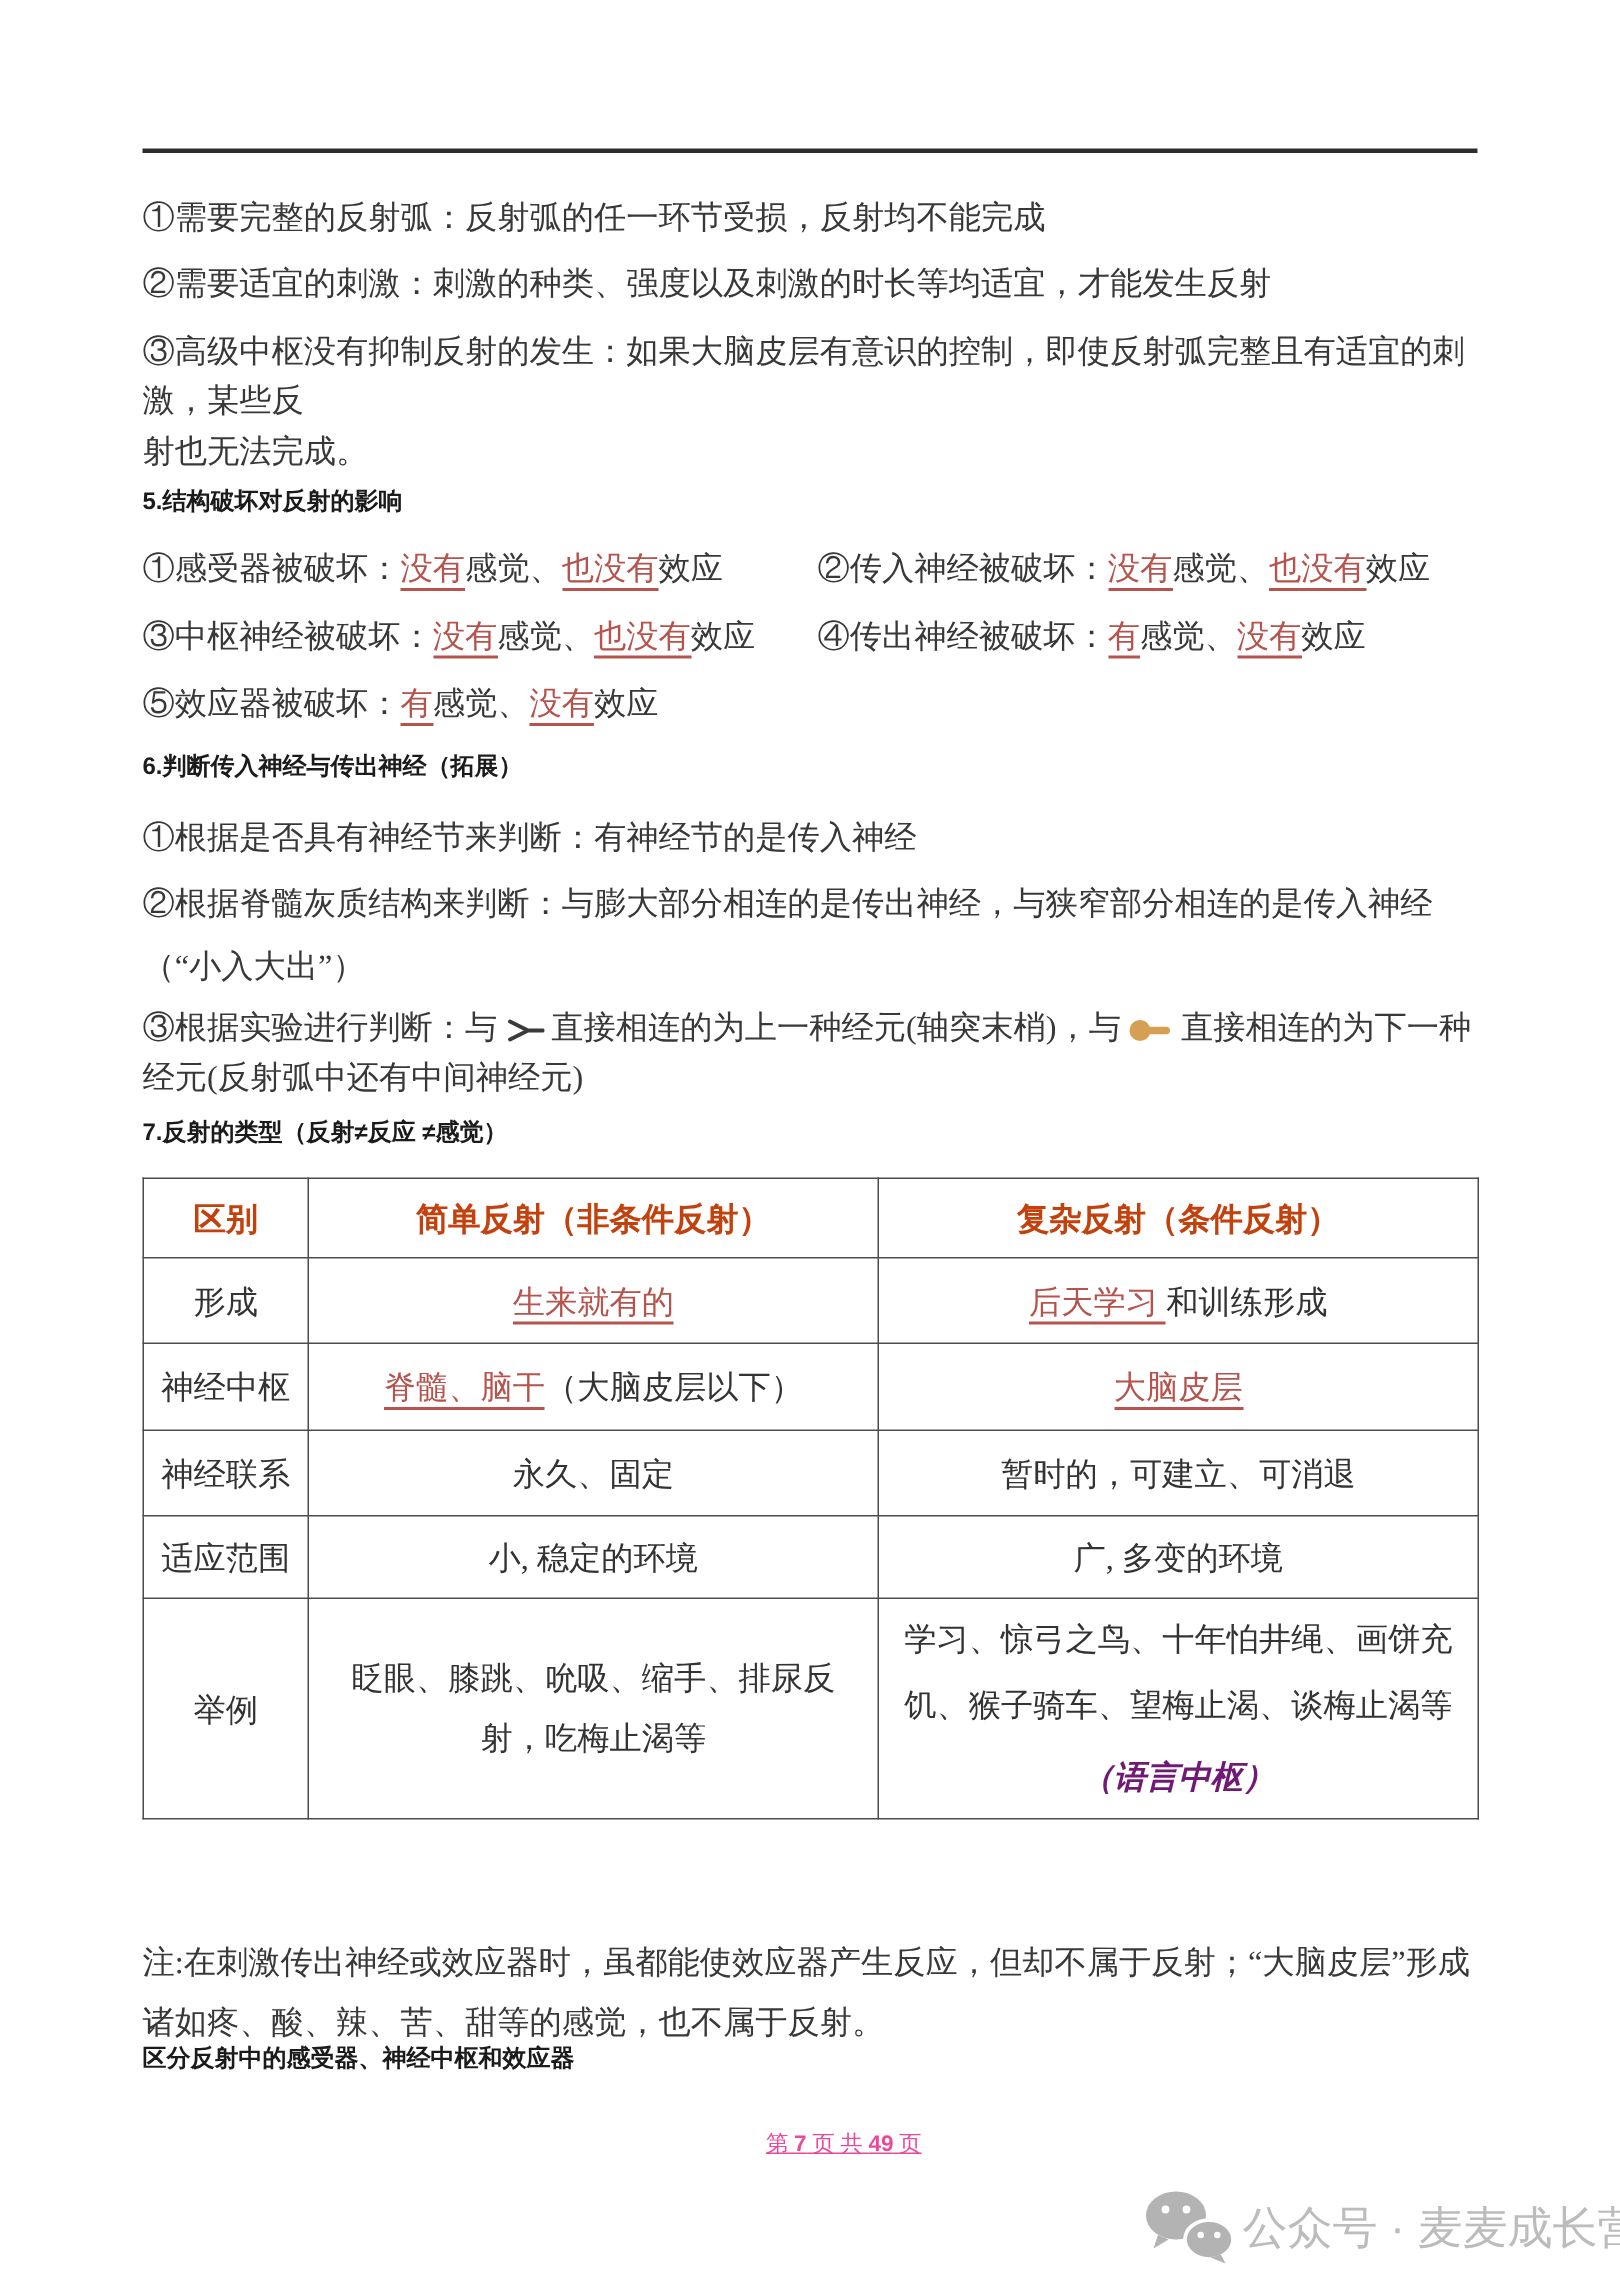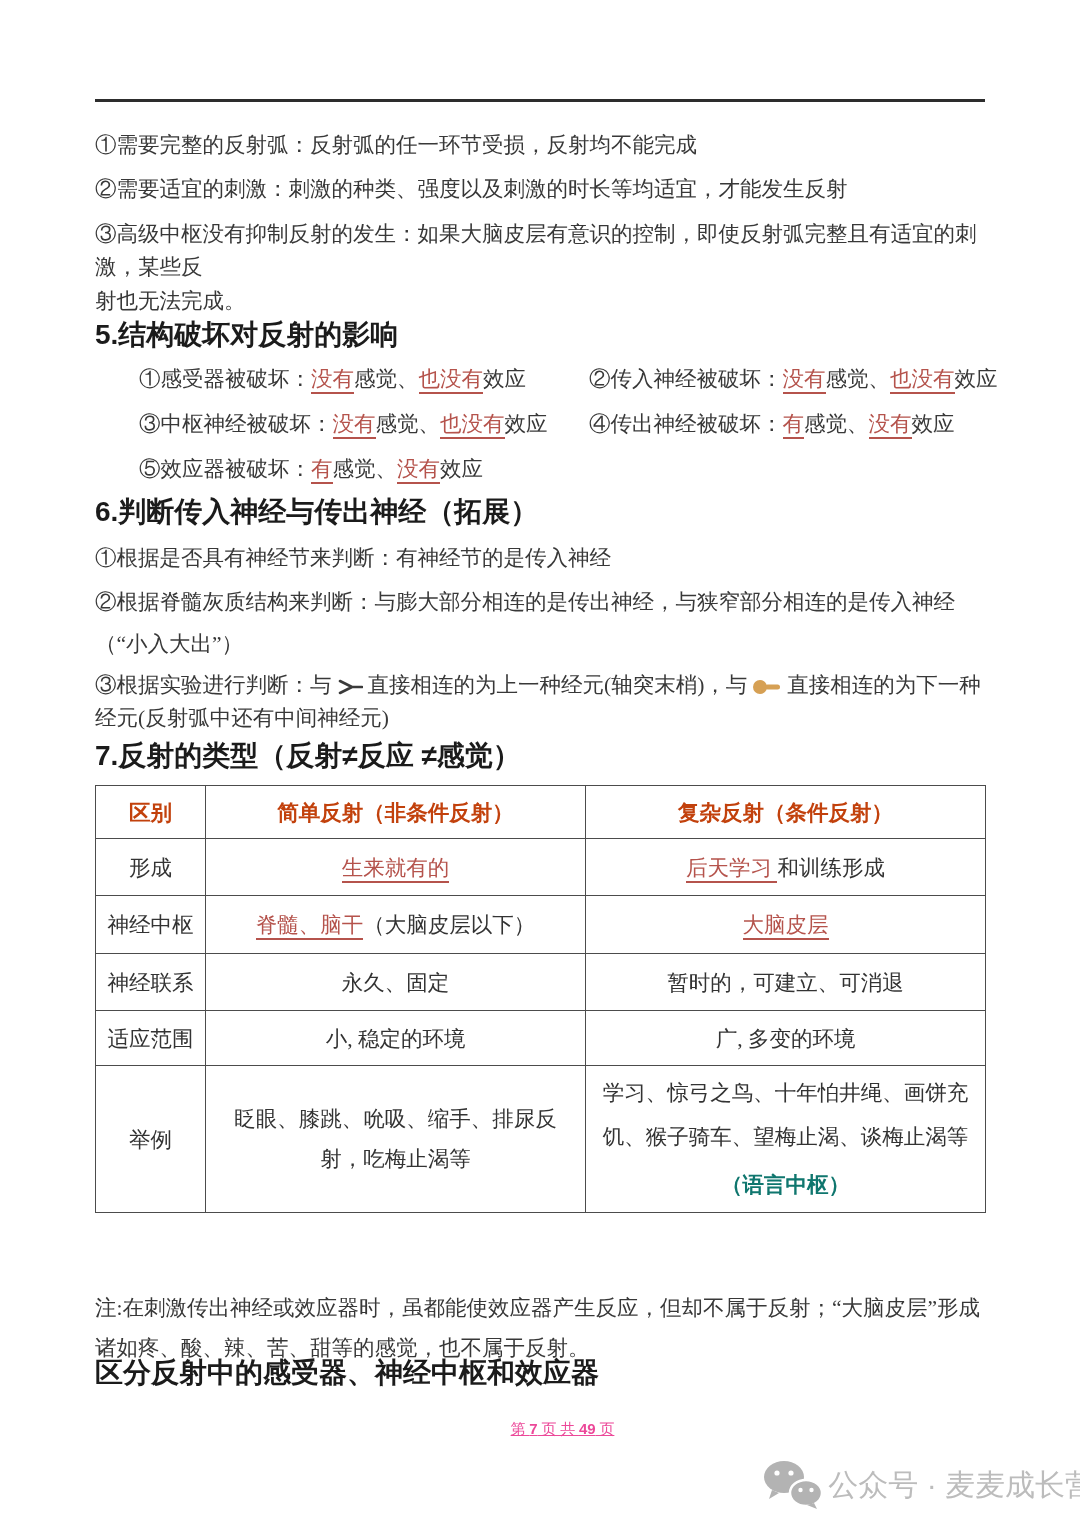--- a/index.html
+++ b/index.html
@@ -2,31 +2,31 @@
 <html><head>
 <meta charset="utf-8">
 <style>
   html,body{margin:0;padding:0;background:#ffffff;}
   .page{position:relative;width:1080px;height:1527px;background:#ffffff;overflow:hidden;
         font-family:"Liberation Serif",serif;color:#383838;padding-left:45px;}
   .topline{position:absolute;top:99px;left:95px;width:890px;height:3px;background:#2d2d2d;}
   .abs{position:absolute;left:95px;width:890px;}
   .body{font-size:21.5px;line-height:31px;}
   .wrap{line-height:33px;}
-  .h{font-family:"Liberation Sans",sans-serif;font-weight:700;color:#1b1b1b;font-size:28px;line-height:30px;}
+  .h{font-family:"Liberation Sans",sans-serif;font-weight:700;color:#1b1b1b;font-size:16px;line-height:30px;}
   .red-u{color:#b5534c;border-bottom:2px solid #b5534c;padding-bottom:1px;}
   .b{font-family:"Liberation Sans",sans-serif;font-weight:700;}
-  .half{width:430px;margin-left:44px;}
+  .half{width:430px;}
   table.reflex{position:absolute;top:785px;left:95px;width:890px;border-collapse:collapse;
         table-layout:fixed;font-size:21.5px;color:#333333;}
   table.reflex td{border:1.5px solid #4c4c4c;text-align:center;vertical-align:middle;padding:2px 10px;}
   table.reflex .thead td{font-weight:700;font-family:"Liberation Sans",sans-serif;color:#c2410c;}
   td.example-complex{line-height:44px;padding:6px 12px;}
   td.example-simple{line-height:40px;padding:6px 10px;}
-  .bold-line{display:block;font-weight:700;font-family:"Liberation Sans",sans-serif;color:#0f766e;margin-top:4px;}
+  .bold-line{display:block;font-weight:700;font-family:"Liberation Sans",sans-serif;color:#701a75;margin-top:4px;font-style:italic;}
   .icon-inline{vertical-align:middle;margin:0 5px;}
   .footer{position:absolute;top:1420px;left:0;width:100%;text-align:center;font-size:15px;color:#ec4899;text-decoration:underline;}
   .watermark{position:absolute;top:1460px;right:30px;display:flex;align-items:center;gap:4px;
         font-size:30px;color:#bcbcbc;font-family:"Liberation Sans",sans-serif;}
 </style>
 </head>
 <body>
 
 <div class="page">
 

